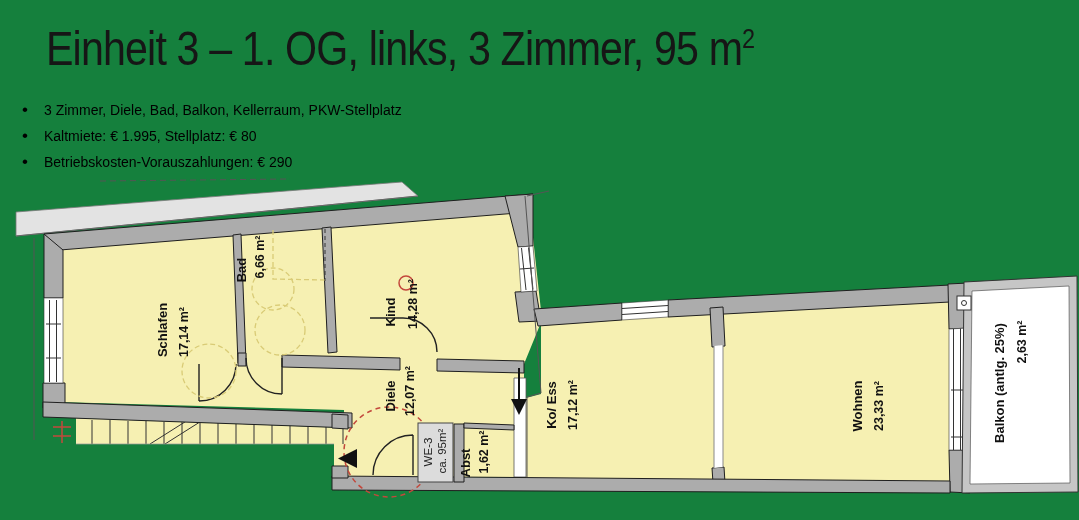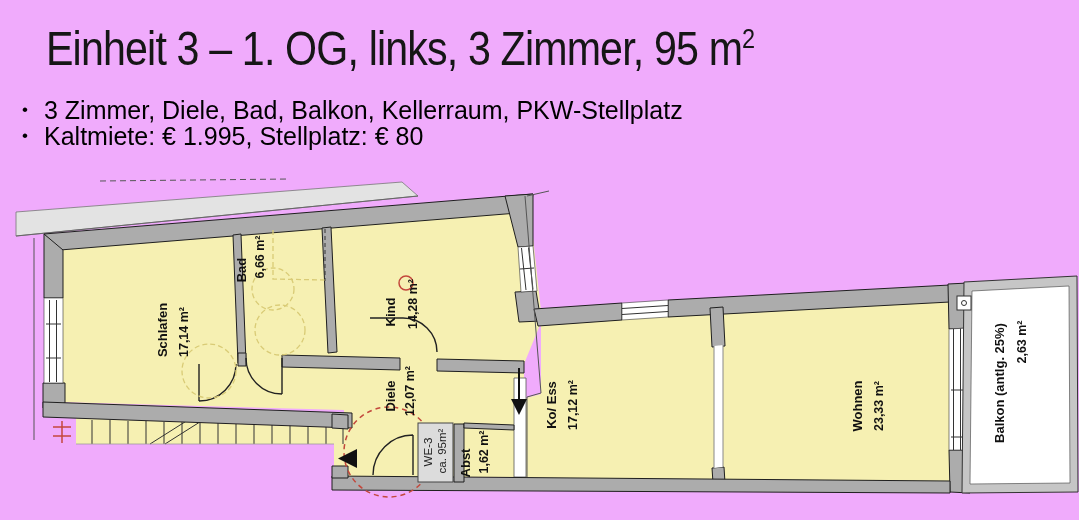--- a/index.html
+++ b/index.html
@@ -1,27 +1,27 @@
 <!DOCTYPE html>
 <html><head>
 <meta charset="utf-8">
 <style>
   html,body{margin:0;padding:0;background:#ffffff;}
   body{width:1079px;height:520px;position:relative;overflow:hidden;
        font-family:"Liberation Sans",sans-serif;}
 
-  .slide{position:absolute;inset:0;background:#f0abfc;}
+  .slide{position:absolute;inset:0;background:#15803d;}
 
   .title{position:absolute;left:46px;top:20px;font-size:49px;font-weight:400;
          color:#161616;letter-spacing:-1px;white-space:nowrap;
          transform:scaleX(0.84);transform-origin:left top;}
   .title sup{font-size:28px;letter-spacing:0;}
 
   .bullets{position:absolute;left:20px;top:97px;margin:0;padding:0;list-style:none;}
-  .bullets li{position:relative;padding-left:24px;font-size:25px;line-height:26px;
+  .bullets li{position:relative;padding-left:24px;font-size:14px;line-height:26px;
               color:#000;white-space:nowrap;}
   .bullets li::before{content:"\2022";position:absolute;left:2px;top:0;font-size:17px;}
 
   svg.plan{position:absolute;left:0;top:0;width:1079px;height:520px;}
 
   .wall{stroke:#1f1f1f;stroke-width:1;}
   .roof{stroke:#777;stroke-width:0.8;}
   .winline{stroke:#333;stroke-width:1;fill:none;}
   .door{stroke:#222;stroke-width:1.4;fill:none;}
   .furn{fill:none;stroke-width:1.3;stroke-dasharray:5,3;}
@@ -36,20 +36,21 @@
 </head>
 <body>
 
 <div class="slide">
 
   <div class="title"><span>Einheit 3 – 1. OG, links, 3 Zimmer, 95 m</span><sup>2</sup></div>
 
   <ul class="bullets">
     <li>3 Zimmer, Diele, Bad, Balkon, Kellerraum, PKW-Stellplatz</li>
     <li>Kaltmiete: € 1.995, Stellplatz: € 80</li>
+    <li>Betriebskosten-Vorauszahlungen: € 290</li>
   </ul>
 
   <svg class="plan" viewBox="0 0 1079 520">
 
     <g fill="#E3E3E3">
       <polygon class="roof" points="16,212 402,182 418,196 16,236"></polygon>
     </g>
     <line x1="16" y1="236" x2="418" y2="196" stroke="#666" stroke-width="1"></line>
     <path class="thin" d="M100,181 L290,179" stroke="#999" stroke-dasharray="6,4"></path>
 

